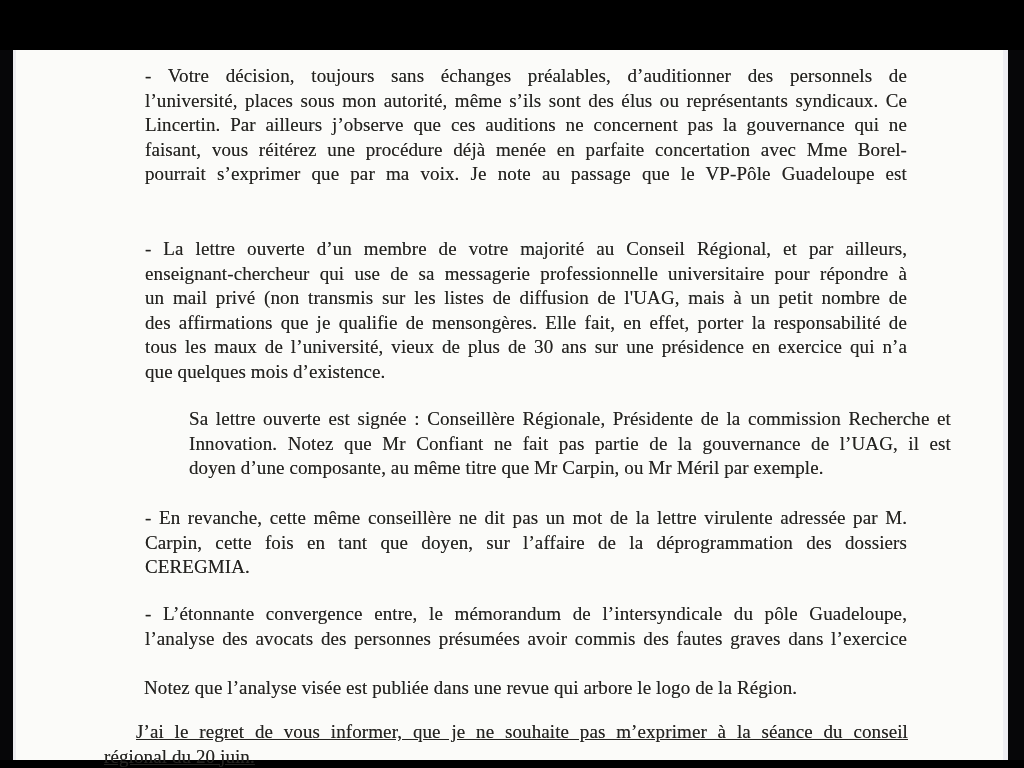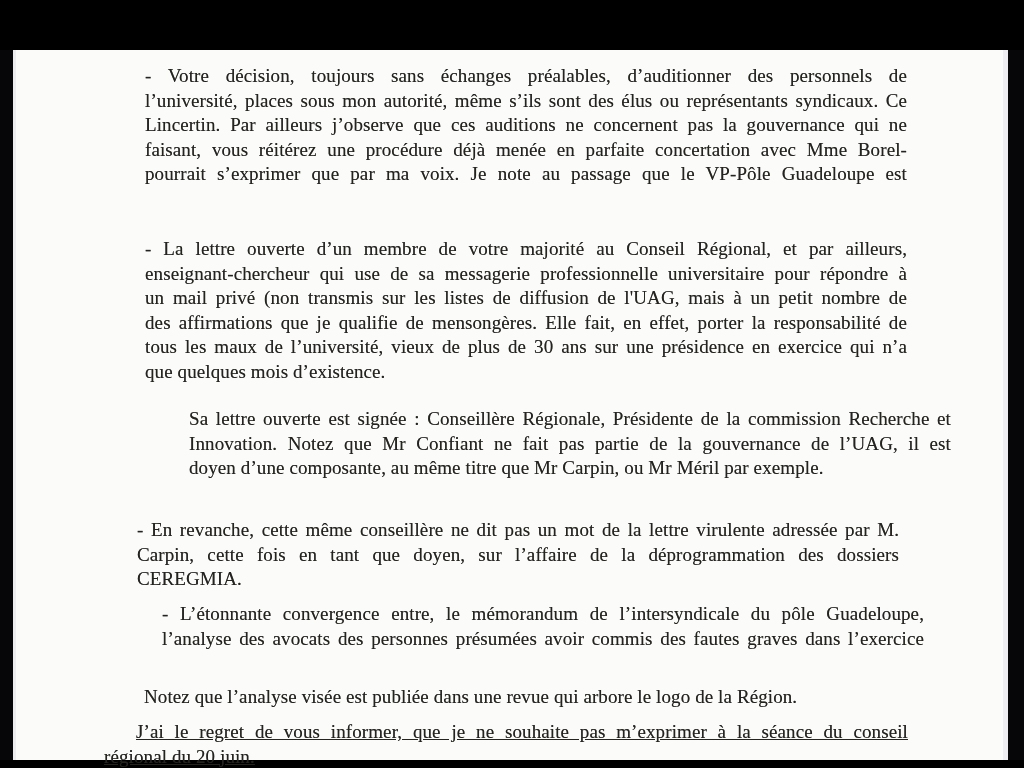--- a/index.html
+++ b/index.html
@@ -88,30 +88,30 @@
         <div class="line just">un mail privé (non transmis sur les listes de diffusion de l'UAG, mais à un petit nombre de</div>
         <div class="line just">des affirmations que je qualifie de mensongères. Elle fait, en effet, porter la responsabilité de</div>
         <div class="line just">tous les maux de l’université, vieux de plus de 30 ans sur une présidence en exercice qui n’a</div>
         <div class="line">que quelques mois d’existence.</div>
       </div>
       <div class="block" style="top: 407px; left: 145px; width: 762px; margin-left: 44px;">
         <div class="line just">Sa lettre ouverte est signée : Conseillère Régionale, Présidente de la commission Recherche et</div>
         <div class="line just">Innovation. Notez que Mr Confiant ne fait pas partie de la gouvernance de l’UAG, il est</div>
         <div class="line">doyen d’une composante, au même titre que Mr Carpin, ou Mr Méril par exemple.</div>
       </div>
-      <div class="block" style="top: 506px; left: 137px; width: 762px; margin-top: 12px;">
+      <div class="block" style="top: 506px; left: 145px; width: 762px;">
         <div class="line just">- En revanche, cette même conseillère ne dit pas un mot de la lettre virulente adressée par M.</div>
         <div class="line just">Carpin, cette fois en tant que doyen, sur l’affaire de la déprogrammation des dossiers</div>
         <div class="line">CEREGMIA.</div>
       </div>
-      <div class="block" style="top: 602px; left: 162px; width: 762px;">
+      <div class="block" style="top: 602px; left: 145px; width: 762px;">
         <div class="line just">- L’étonnante convergence entre, le mémorandum de l’intersyndicale du pôle Guadeloupe,</div>
         <div class="line just">l’analyse des avocats des personnes présumées avoir commis des fautes graves dans l’exercice</div>
       </div>
-      <div class="block" style="top: 675.5px; left: 144px; width: 762px; margin-top: 9px;">
+      <div class="block" style="top: 675.5px; left: 144px; width: 762px;">
         <div class="line">Notez que l’analyse visée est publiée dans une revue qui arbore le logo de la Région.</div>
       </div>
       <div class="block" style="top: 720px; left: 104px; width: 804px; text-decoration: underline;">
         <div class="line just" style="text-indent: 32px;">J’ai le regret de vous informer, que je ne souhaite pas m’exprimer à la séance du conseil</div>
         <div class="line">régional du 20 juin.</div>
       </div>
     </div>
 </div>
 
 </body></html>

